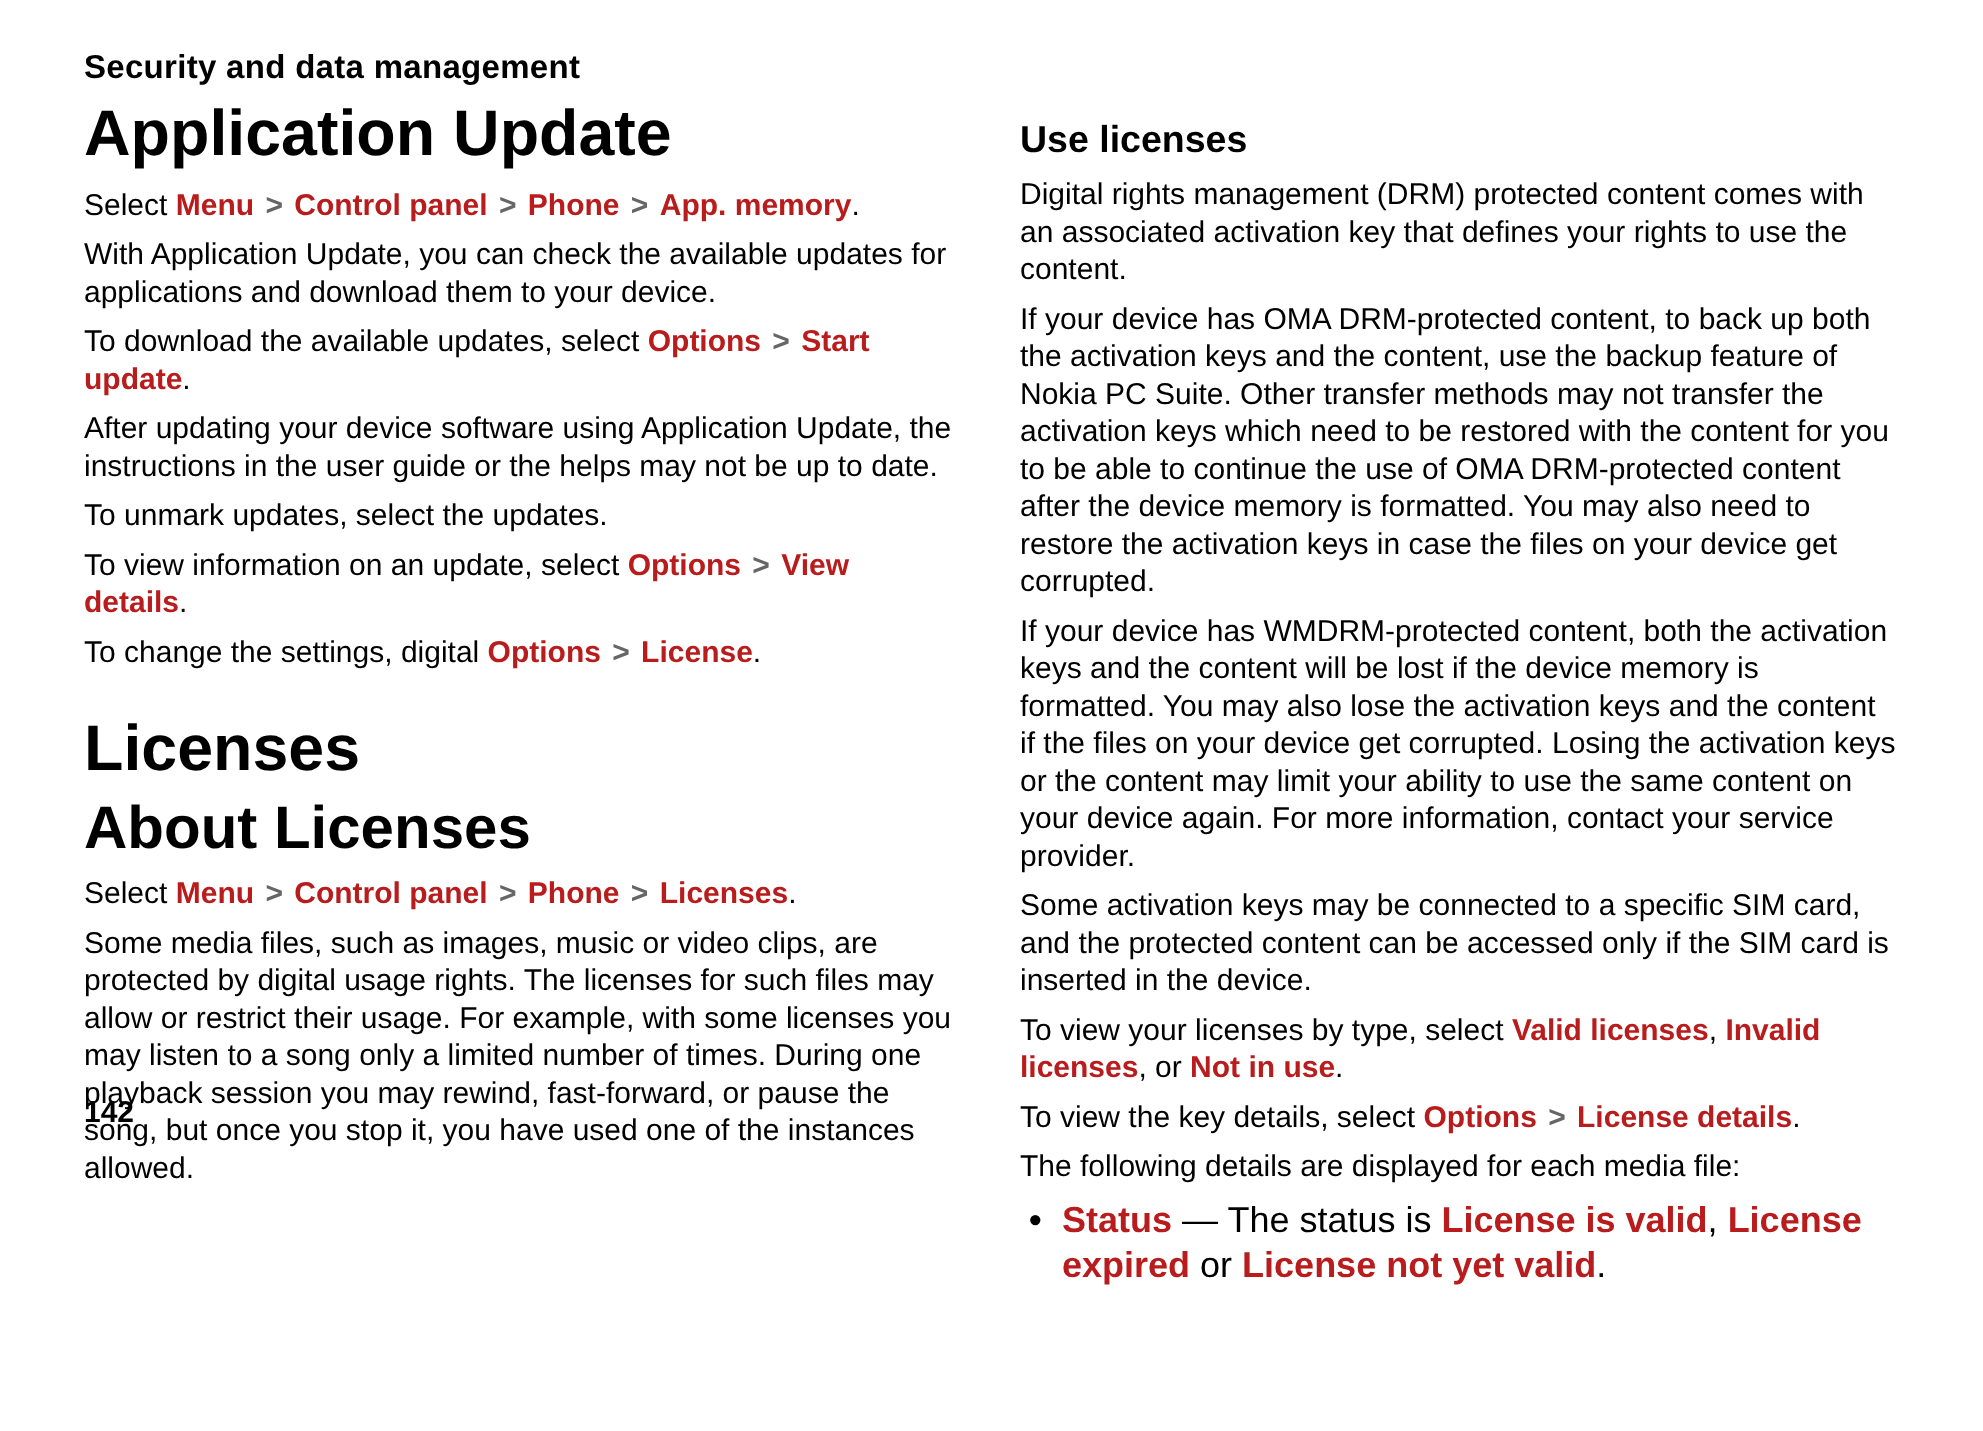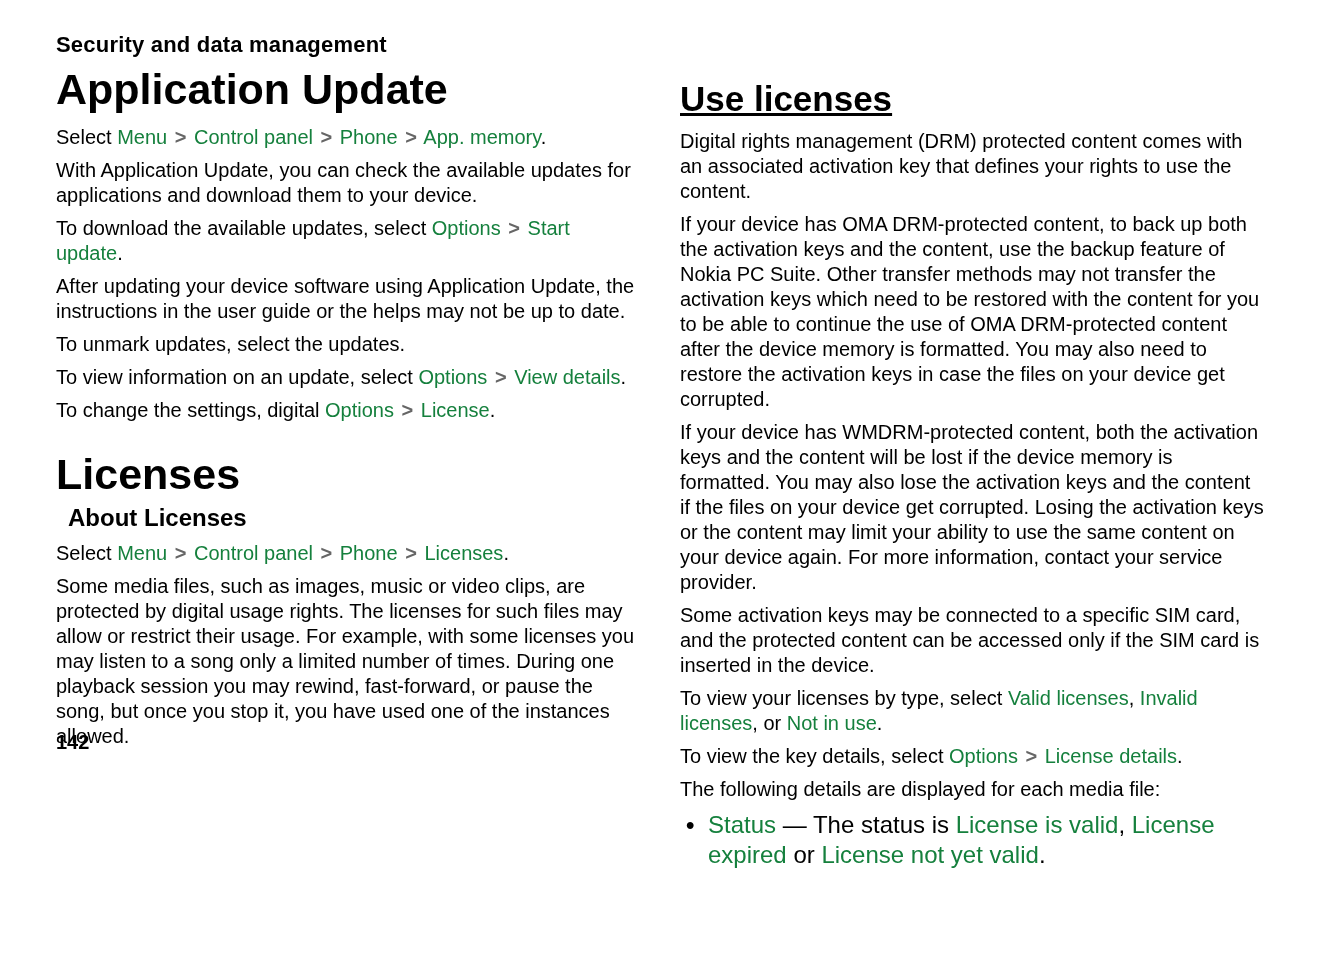--- a/index.html
+++ b/index.html
@@ -3,24 +3,24 @@
 <meta charset="utf-8">
 <style>
   * { box-sizing: border-box; margin: 0; padding: 0; }
   html, body { width: 1322px; height: 954px; background: #fff; color: #000; font-family: "Segoe UI", "Helvetica Neue", Arial, sans-serif; }
   .page { width: 1322px; height: 782px; padding: 32px 56px 28px 56px; position: relative; }
   .header-title { font-size: 22px; font-weight: 800; margin-bottom: 4px; letter-spacing: 0.2px; }
   .columns { display: flex; gap: 40px; }
   .col { width: 584px; }
   .h1 { font-size: 43px; font-weight: 800; line-height: 1.1; margin: 4px 0 12px 0; }
   .h1b { font-size: 43px; font-weight: 800; line-height: 1.1; margin: 28px 0 2px 0; }
-  .h2 { font-size: 24px; font-weight: 800; line-height: 1.1; margin: 6px 0 10px 12px; }
-  .h2b { font-size: 35px; font-weight: 800; line-height: 1.1; margin: 18px 0 10px 0; text-decoration: underline; }
+  .h2 { font-size: 40px; font-weight: 800; line-height: 1.1; margin: 6px 0 10px 0; }
+  .h2b { font-size: 25px; font-weight: 800; line-height: 1.1; margin: 18px 0 10px 0; }
   p { font-size: 20px; line-height: 1.25; margin: 8px 0; }
-  .kw { color: #15803d; font-weight: 400; }
+  .kw { color: #b91c1c; font-weight: 700; }
   .sep { color: #666; font-weight: 600; padding: 0 2px; }
   ul.bullets { list-style: none; margin: 6px 0 0 0; }
   ul.bullets li { position: relative; padding-left: 28px; font-size: 24px; line-height: 1.25; }
   ul.bullets li::before { content: "•"; position: absolute; left: 6px; top: 0; font-weight: 700; }
   .footer { position: absolute; bottom: 28px; left: 56px; right: 56px; display: flex; justify-content: space-between; font-size: 20px; font-weight: 800; flex-direction: column; }
 </style>
 </head>
 <body>
 
 <div class="page">

